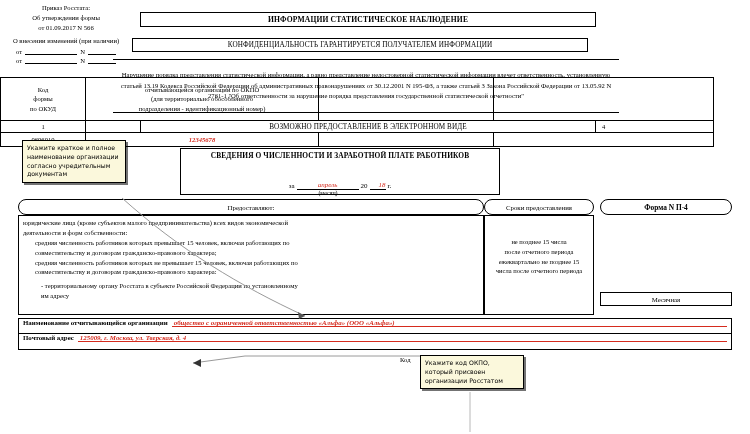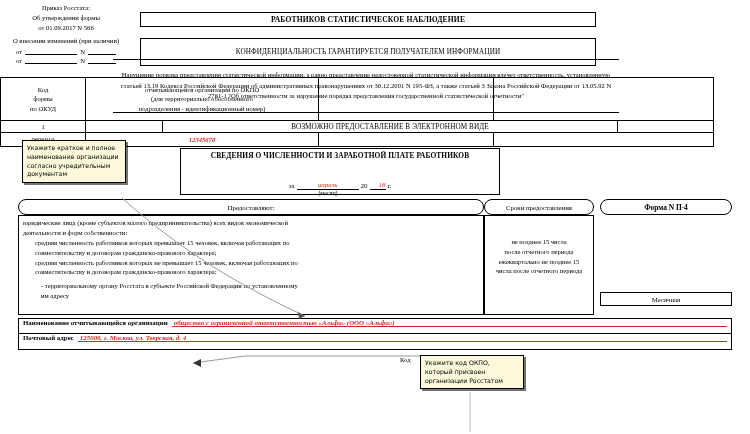--- a/index.html
+++ b/index.html
@@ -126,29 +126,29 @@
   #codetbl td.datarow{height:11px;}
   .okud-val{font-size:6.8px;}
   .red-val{color:#d52b1e;font-style:italic;font-weight:bold;font-size:7.2px;}
   #kod-label{position:absolute;left:399px;top:356px;font-size:6.6px;z-index:20;background:#fff;padding:0 1px;}
 </style>
 </head>
 <body>
 
 <div class="page">
 
-  <div class="banner b-title" id="bn1" style="left:140px;top:12px;width:456px;height:15px;">РАБОТНИКОВ СТАТИСТИЧЕСКОЕ НАБЛЮДЕНИЕ</div>
-
-  <div class="banner b-plain" id="bn2" style="left:140px;top:38px;width:456px;height:28px;">КОНФИДЕНЦИАЛЬНОСТЬ ГАРАНТИРУЕТСЯ ПОЛУЧАТЕЛЕМ ИНФОРМАЦИИ</div>
+  <div class="banner b-title" id="bn1" style="left:140px;top:12px;width:456px;height:15px;">ИНФОРМАЦИИ СТАТИСТИЧЕСКОЕ НАБЛЮДЕНИЕ</div>
+
+  <div class="banner b-plain" id="bn2" style="left:132px;top:38px;width:456px;height:14px;">КОНФИДЕНЦИАЛЬНОСТЬ ГАРАНТИРУЕТСЯ ПОЛУЧАТЕЛЕМ ИНФОРМАЦИИ</div>
 
   <div id="warn-box">
     <p>Нарушение порядка представления статистической информации, а равно представление недостоверной статистической информации влечет ответственность, установленную статьей 13.19 Кодекса Российской Федерации об административных правонарушениях от 30.12.2001 N 195-ФЗ, а также статьей 3 Закона Российской Федерации от 13.05.92 N 2761-1 "Об ответственности за нарушение порядка представления государственной статистической отчетности"</p>
   </div>
 
-  <div class="banner b-plain" id="bn3" style="left:140px;top:120px;width:456px;height:13px;margin-left:22px;">ВОЗМОЖНО ПРЕДОСТАВЛЕНИЕ В ЭЛЕКТРОННОМ ВИДЕ</div>
+  <div class="banner b-plain" id="bn3" style="left:140px;top:120px;width:456px;height:13px;">ВОЗМОЖНО ПРЕДОСТАВЛЕНИЕ В ЭЛЕКТРОННОМ ВИДЕ</div>
 
   <div id="title-box">
     <div id="title-main">СВЕДЕНИЯ О ЧИСЛЕННОСТИ И ЗАРАБОТНОЙ ПЛАТЕ РАБОТНИКОВ</div>
     <div id="period-line">
       <span>за</span>
       <span class="u-line red-it" id="month-slot">апрель</span>
       <span>20</span>
       <span class="u-line red-it" id="year-slot">18</span>
       <span>г.</span>
     </div>

